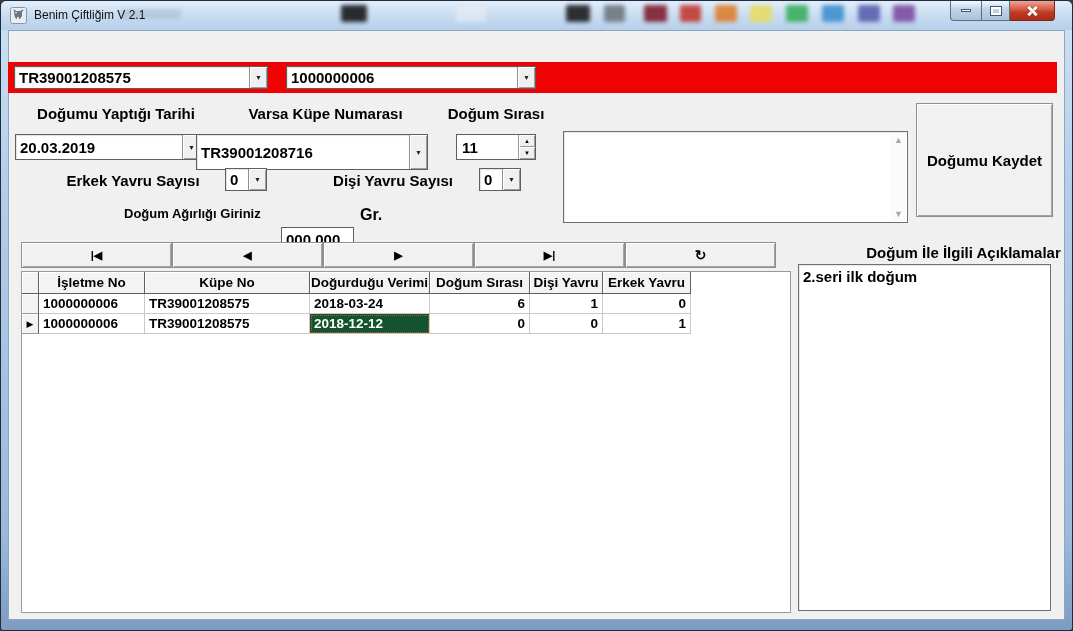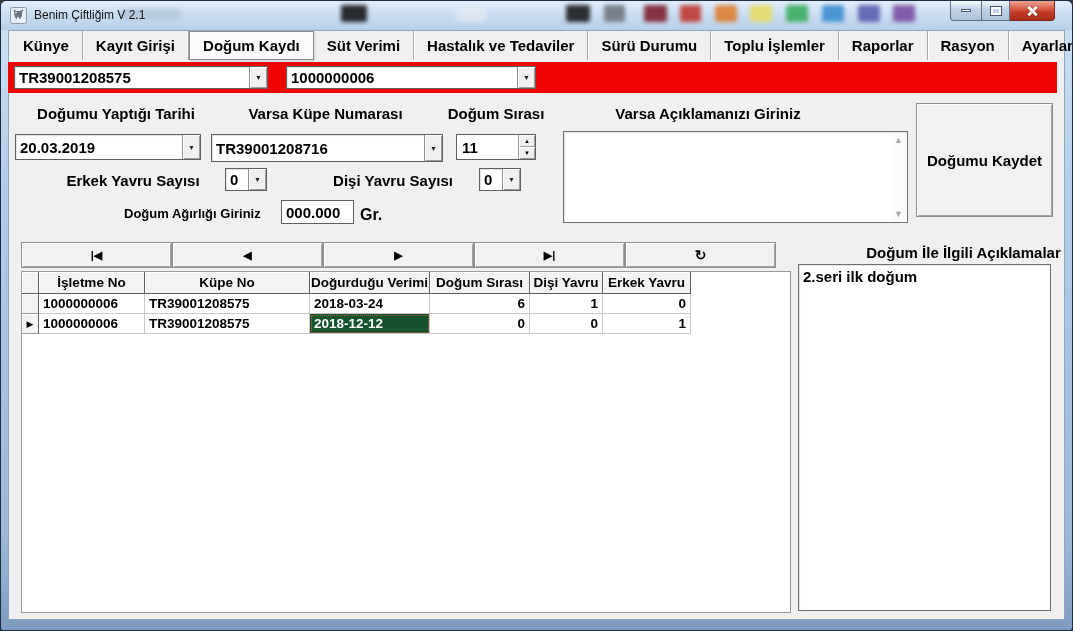--- a/index.html
+++ b/index.html
@@ -50,21 +50,21 @@
     display:flex;align-items:center;justify-content:center;font-weight:bold;color:#000;text-align:center;}
   .spinner{position:absolute;background:#fff;border:1px solid #5f5f5f;display:flex;}
   .spinner .val{flex:1;display:flex;align-items:center;padding-left:5px;font-weight:bold;font-size:15px;}
   .spincol{width:17px;display:flex;flex-direction:column;border-left:1px solid #9a9a9a;}
   .spinbtn{flex:1;background:#f0f0f0;display:flex;align-items:center;justify-content:center;font-size:6px;
     box-shadow:inset 1px 1px 0 #fff, inset -1px -1px 0 #9d9d9d;}
   .textarea{position:absolute;background:#fff;border:1px solid #6f6f6f;box-shadow:inset 1px 1px 1px rgba(0,0,0,.1);}
   .sb{position:absolute;right:1px;top:1px;bottom:1px;width:15px;background:#fbfbfb;display:flex;flex-direction:column;
     justify-content:space-between;align-items:center;padding:2px 0;}
   .sb span{font-size:9px;color:#a9a9a9;}
-  .field{position:absolute;background:#fff;border:1px solid #5f5f5f;font-weight:bold;font-size:15px;padding:2px 4px;color:#000;}
+  .field{position:absolute;background:#fff;border:1px solid #5f5f5f;font-weight:bold;font-size:15px;padding:2px 4px;color:#000;margin-top:27px;}
   
   .grid-area{position:absolute;left:20px;top:270px;width:770px;height:342px;background:#fff;
     border:1px solid #9a9a9a;}
   .grid{display:grid;grid-template-columns:17px 106px 165px 120px 100px 73px 88px;}
   .gh{height:22px;background:#f3f3f3;border-right:1px solid #5f5f5f;border-bottom:1px solid #5f5f5f;
     box-shadow:inset 1px 1px 0 #fff;display:flex;align-items:center;justify-content:center;
     font-weight:bold;font-size:13.5px;}
   .gm{height:20px;background:#f3f3f3;border-right:1px solid #5f5f5f;border-bottom:1px solid #9a9a9a;
     box-shadow:inset 1px 1px 0 #fff;display:flex;align-items:center;justify-content:center;font-size:9px;color:#000;}
   .gc{height:20px;border-right:1px solid #c9c9c9;border-bottom:1px solid #c9c9c9;display:flex;align-items:center;
@@ -111,53 +111,40 @@
           <span class="glyph-max"></span>
         </div>
       <div class="winbtn close">
           <span class="glyph-x"></span>
         </div>
     </div>
   </div>
 
   <div class="client"></div>
 
-  <div class="tabbar">
-    <div class="tab">Künye</div>
-    <div class="tab">Kayıt Girişi</div>
-    <div class="tab active">Doğum Kaydı</div>
-    <div class="tab">Süt Verimi</div>
-    <div class="tab">Hastalık ve Tedaviler</div>
-    <div class="tab">Sürü Durumu</div>
-    <div class="tab">Toplu İşlemler</div>
-    <div class="tab">Raporlar</div>
-    <div class="tab">Rasyon</div>
-    <div class="tab">Ayarlar</div>
-  </div>
 
   <div class="redbar"></div>
   <div class="combo" style="left:13px;top:65px;width:254px;height:23px;">
     <span class="combo-text">TR39001208575</span>
     <span class="combo-btn">▼</span>
   </div>
   <div class="combo" style="left:285px;top:65px;width:250px;height:23px;">
     <span class="combo-text">1000000006</span>
     <span class="combo-btn">▼</span>
   </div>
 
   <div class="lbl" style="left:15px;top:104px;width:200px;">Doğumu Yaptığı Tarihi</div>
   <div class="lbl" style="left:233px;top:104px;width:183px;">Varsa Küpe Numarası</div>
   <div class="lbl" style="left:441px;top:104px;width:108px;">Doğum Sırası</div>
-  <div class="lbl" style="left:598px;top:104px;width:218px;">Varsa Açıklamanızı Giriniz</div>
 
   <div class="combo" style="left:14px;top:133px;width:186px;height:26px;">
     <span class="combo-text">20.03.2019</span>
     <span class="combo-btn">▼</span>
   </div>
-  <div class="combo" style="left:210px;top:133px;width:232px;height:28px;">
+  <div class="combo" style="left:195px;top:133px;width:232px;height:36px;">
     <span class="combo-text">TR39001208716</span>
     <span class="combo-btn">▼</span>
   </div>
   <div class="spinner" style="left:455px;top:133px;width:80px;height:26px;">
     <span class="val">11</span>
     <span class="spincol">
       <span class="spinbtn">▲</span>
       <span class="spinbtn">▼</span>
     </span>
   </div>

